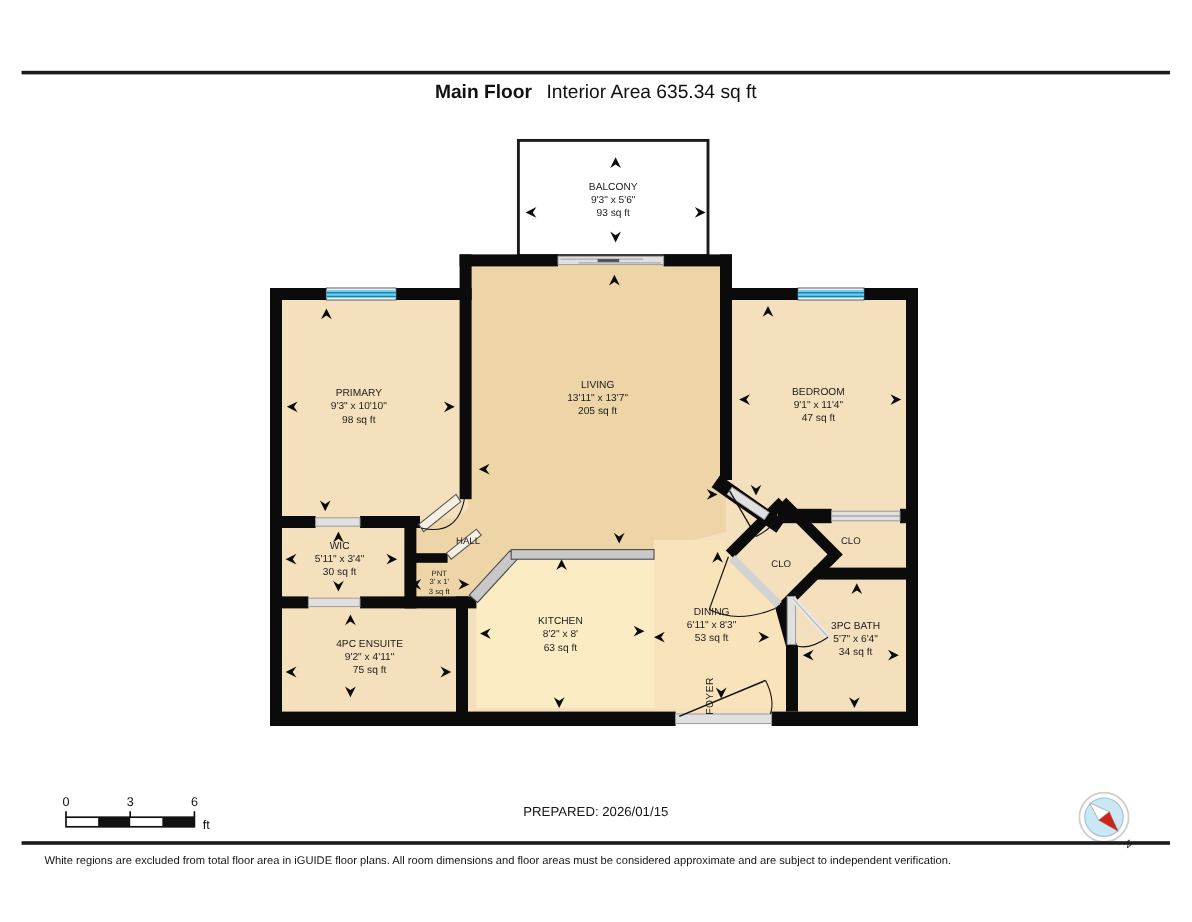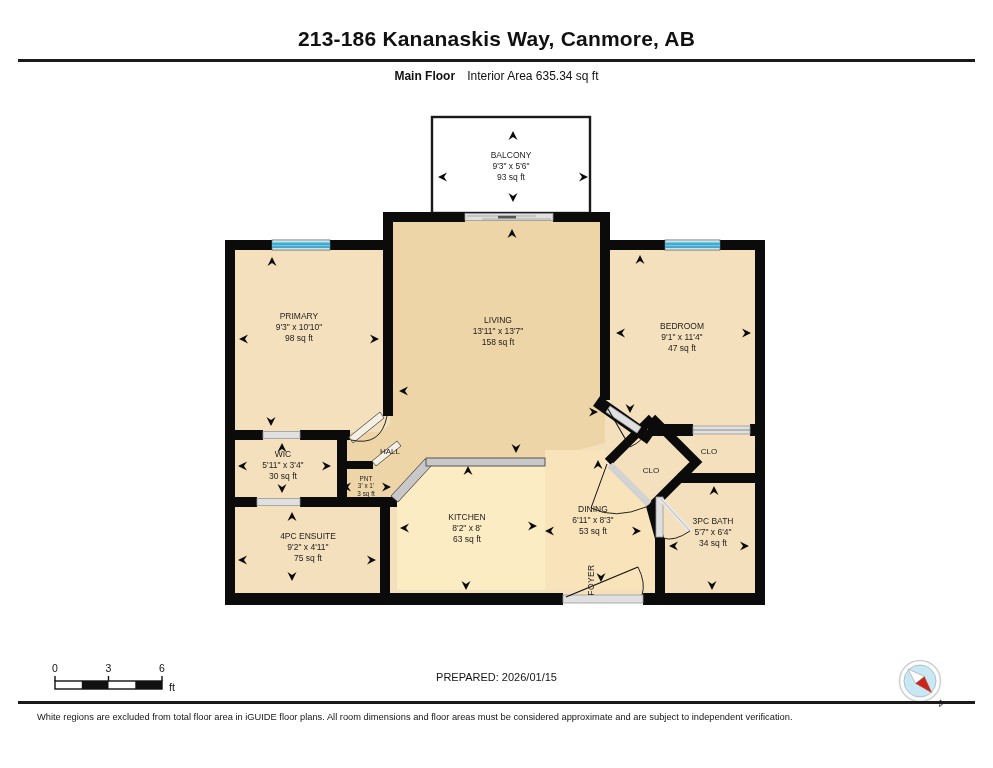--- a/index.html
+++ b/index.html
@@ -7,21 +7,21 @@
     --dining-tan:#f8e3bb; --window-blue:#74cdea; --window-line-blue:#1b84ad;
     --door-gray:#e0e0e0; --railing-gray:#c8c8c8; --compass-red:#cc2418; --compass-blue:#cae7f4;
   }
   html,body{margin:0;padding:0;background:#fff;}
   #page{position:relative;width:993px;height:768px;background:#fff;overflow:hidden;
         font-family:"Liberation Sans", sans-serif;color:#111;}
   #plan-svg{position:absolute;left:0;top:0;}
   .hdr-title{position:absolute;top:27px;left:0;width:100%;text-align:center;
              font-size:21px;font-weight:bold;letter-spacing:.2px;}
   .hdr-rule{position:absolute;top:59px;left:18px;width:957px;height:2.5px;background:#1a1a1a;}
-  .hdr-sub{position:absolute;top:69px;left:0;width:100%;text-align:center;font-size:12px;}
+  .hdr-sub{position:absolute;top:69px;left:0;width:100%;text-align:center;font-size:16px;}
   .hdr-sub .fl{font-weight:bold;margin-right:12px;}
   .rlabel{position:absolute;transform:translate(-50%,-50%);text-align:center;
           font-size:8.5px;line-height:1.32;color:#1c1c1c;white-space:nowrap;}
   .rlabel span{display:block;}
   .rlabel.small{font-size:8px;}
   .rlabel.tiny{font-size:6.4px;line-height:1.15;}
   .rlabel.rot{transform:translate(-50%,-50%) rotate(-90deg);letter-spacing:.4px;}
   .ftr-prepared{position:absolute;top:671px;left:50%;transform:translateX(-50%);
                 font-size:11px;color:#151515;}
   .ftr-rule{position:absolute;top:701px;left:18px;width:957px;height:3px;background:#1a1a1a;}
@@ -202,40 +202,39 @@
 
     <g>
       <circle cx="920" cy="681" r="20.5" fill="#fdfdfd" stroke="#cfcfcf" stroke-width="1.5"></circle>
       <circle cx="920" cy="681" r="16" fill="var(--compass-blue)" stroke="#a8c4cf" stroke-width="1"></circle>
       <polygon points="908,669 924.5,676.5 915.5,683.5" fill="#ffffff" stroke="#9a9a9a" stroke-width=".6"></polygon>
       <polygon points="932,693 924.5,676.5 915.5,683.5" fill="var(--compass-red)" stroke="#9a9a9a" stroke-width=".4"></polygon>
       <text class="cmp-n" x="936" y="703" transform="rotate(48 936 703)">N</text>
     </g>
   </svg>
 
-  <div class="hdr-title">213-186 Kananaskis Way, Canmore, AB</div>
   <div class="hdr-rule"></div>
   <div class="hdr-sub">
     <span class="fl">Main Floor</span><span>Interior Area 635.34 sq ft</span>
   </div>
 
   <div class="rlabel" style="left:511px;top:167px">
     <span>BALCONY</span>
     <span>9'3" x 5'6"</span>
     <span>93 sq ft</span>
   </div>
-  <div class="rlabel" style="left:299px;top:328px">
+  <div class="rlabel" style="left:299px;top:339px">
     <span>PRIMARY</span>
     <span>9'3" x 10'10"</span>
     <span>98 sq ft</span>
   </div>
   <div class="rlabel" style="left:498px;top:332px">
     <span>LIVING</span>
     <span>13'11" x 13'7"</span>
-    <span>158 sq ft</span>
+    <span>205 sq ft</span>
   </div>
   <div class="rlabel" style="left:682px;top:338px">
     <span>BEDROOM</span>
     <span>9'1" x 11'4"</span>
     <span>47 sq ft</span>
   </div>
   <div class="rlabel" style="left:283px;top:466px">
     <span>WIC</span>
     <span>5'11" x 3'4"</span>
     <span>30 sq ft</span>

